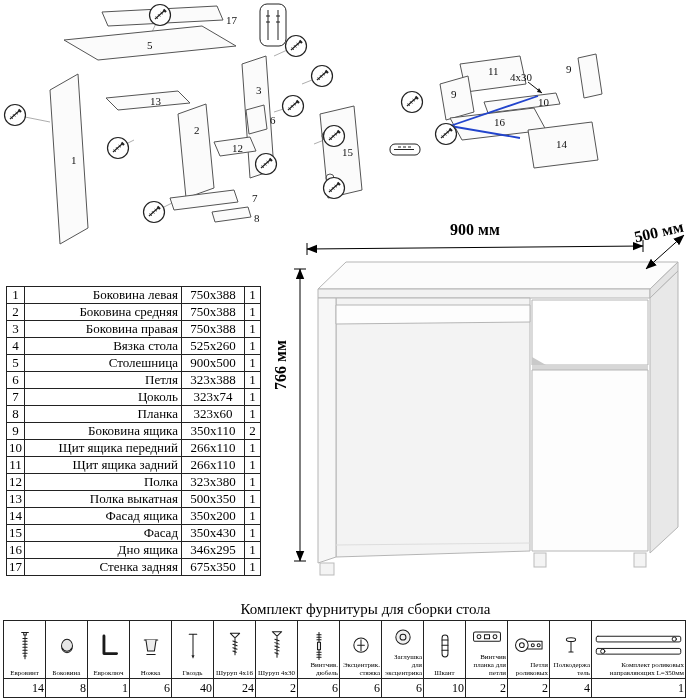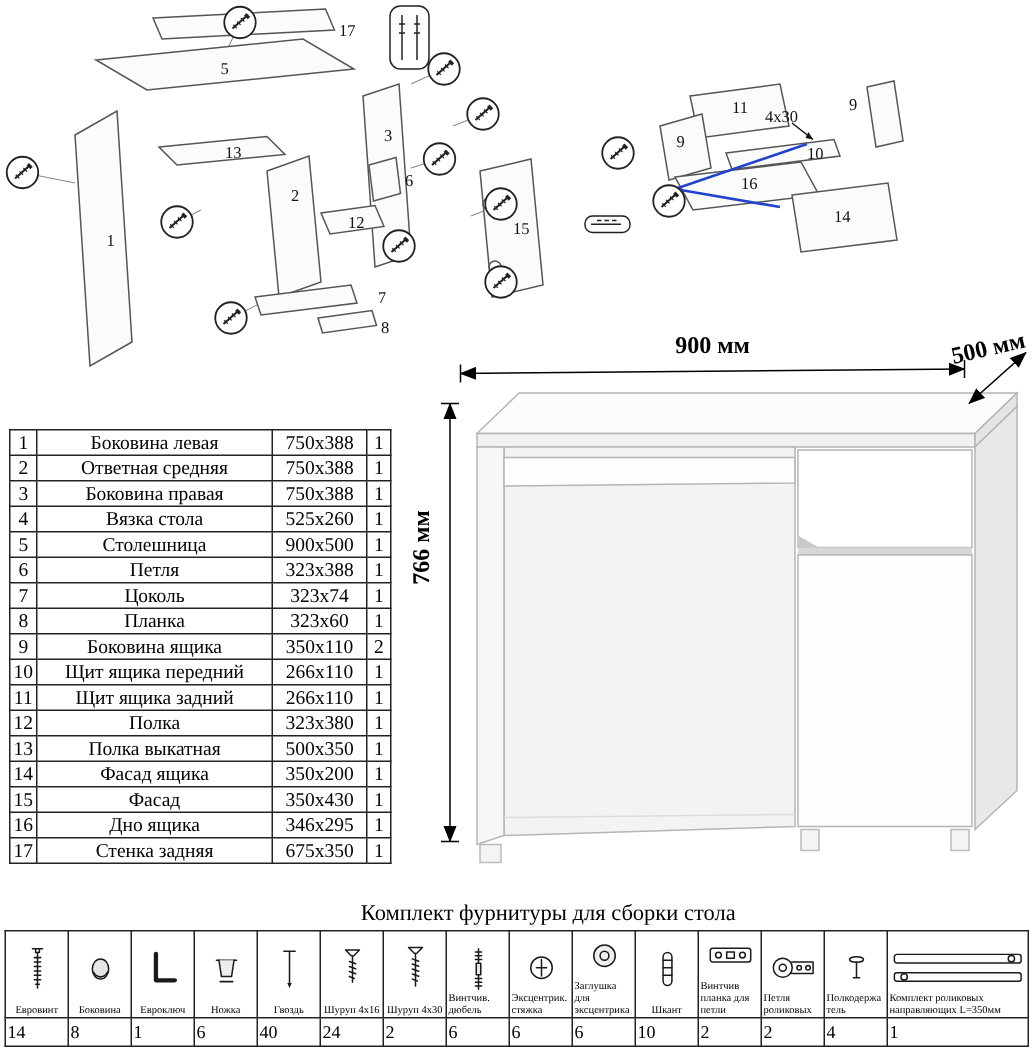--- a/index.html
+++ b/index.html
@@ -12,32 +12,32 @@
   .diag{position:absolute;}
   #diagLeft{left:2px;top:2px;}
   #diagRight{left:388px;top:46px;}
   .panel{fill:#fbfbfb;stroke:#555;stroke-width:1;}
   .leader{stroke:#8a8a8a;stroke-width:.7;fill:none;}
   .plabel{font-size:11px;fill:#111;}
   
   .parts-table{position:absolute;left:6px;top:286px;border-collapse:collapse;font-size:13px;}
   .parts-table td{border:1px solid #222;padding:0 3px;height:16px;line-height:16px;white-space:nowrap;}
   .parts-table .c-num{width:15px;text-align:center;padding:0 1px;}
-  .parts-table .c-name{min-width:150px;text-align:center;}
+  .parts-table .c-name{min-width:150px;text-align:right;}
   .parts-table .c-size{width:56px;text-align:center;margin-top:46px;}
   .parts-table .c-qty{width:13px;text-align:center;padding:0 1px;}
   
   #desk3d{left:262px;top:205px;}
   .dim-line{stroke:#000;stroke-width:1;}
   .dim-text{font-size:16px;font-weight:bold;fill:#000;}
   .face{stroke:#b5b5b5;stroke-width:1;}
   
   .hw-title{position:absolute;left:0;top:601px;width:689px;text-align:center;font-size:15px;padding-left:21px;}
   .hw-table{position:absolute;left:3px;top:620px;width:683px;border-collapse:collapse;table-layout:fixed;}
-  .hw-table td{border:1px solid #222;text-align:left;vertical-align:bottom;padding:1px;overflow:hidden;}
+  .hw-table td{border:1px solid #222;text-align:right;vertical-align:bottom;padding:1px;overflow:hidden;}
   .hw-icon{height:32px;display:flex;align-items:center;justify-content:center;}
   .hw-icon svg{stroke:#1a1a1a;fill:none;stroke-width:1.2;stroke-linecap:round;stroke-linejoin:round;}
   .hw-label{font-size:7px;line-height:1.12;min-height:15px;display:flex;align-items:flex-end;justify-content:center;word-break:break-word;}
   .hw-qty-cell{font-size:12px;height:16px;vertical-align:middle;padding:0;}
 </style>
 </head>
 <body>
 
 <svg id="diagLeft" class="diag" width="385" height="252" viewBox="0 0 385 252">
   <defs>
@@ -131,21 +131,21 @@
 <table class="parts-table">
   <tbody>
       <tr>
         <td class="c-num">1</td>
         <td class="c-name">Боковина левая</td>
         <td class="c-size">750x388</td>
         <td class="c-qty">1</td>
       </tr>
       <tr>
         <td class="c-num">2</td>
-        <td class="c-name">Ответная средняя</td>
+        <td class="c-name">Боковина средняя</td>
         <td class="c-size">750x388</td>
         <td class="c-qty">1</td>
       </tr>
       <tr>
         <td class="c-num">3</td>
         <td class="c-name">Боковина правая</td>
         <td class="c-size">750x388</td>
         <td class="c-qty">1</td>
       </tr>
       <tr>

